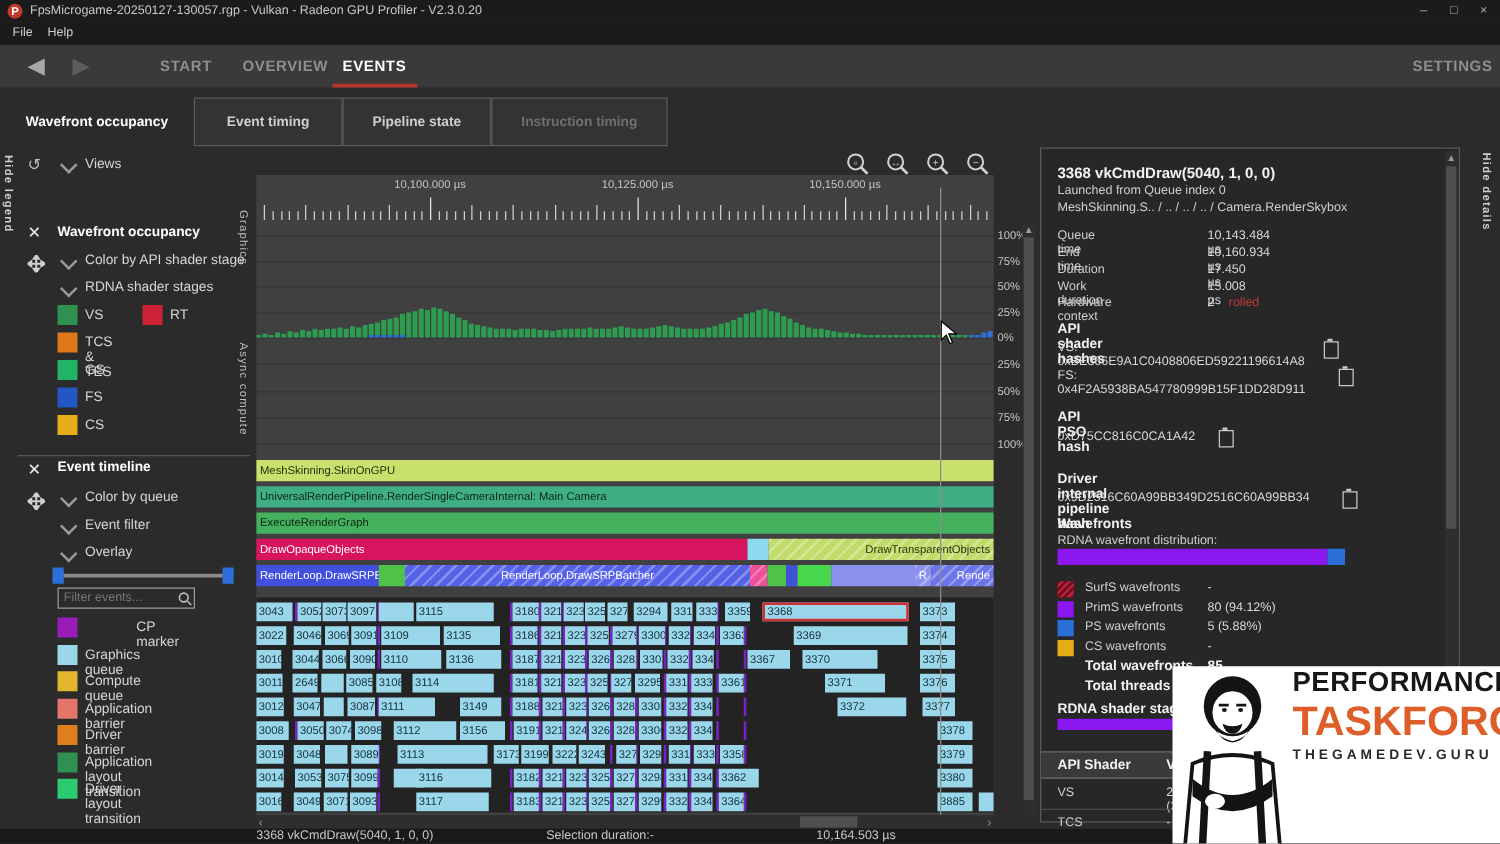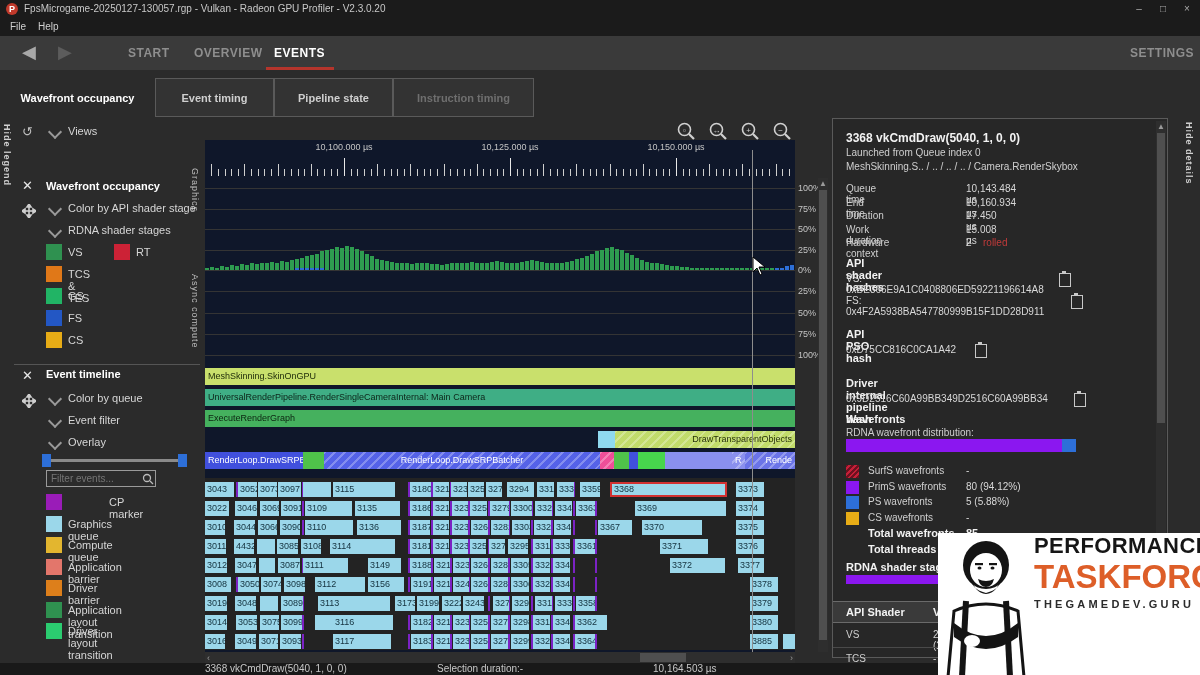--- a/index.html
+++ b/index.html
@@ -39,21 +39,21 @@
   .side-label{font-size:11px;color:#d6d6d6;}
   .side-title{font-size:11px;color:#fff;font-weight:bold;}
   .swatch{width:16px;height:16px;}
   .sw-sm{width:13px;height:13px;}
   #filter-box{box-sizing:border-box;border:1px solid #9a9a9a;background:#2b2b2b;color:#bbb;font-size:10px;
     padding:2px 16px 2px 4px;}
   #slider-track{height:3px;background:#8a8a8a;}
   .slider-handle{width:9px;height:13px;background:#2d6fd8;}
 
   
-  #plot{left:205px;top:140px;width:590px;height:512px;background:#0f172a;overflow:hidden;}
+  #plot{left:205px;top:140px;width:590px;height:512px;background:#404040;overflow:hidden;}
   .tick{position:absolute;width:1px;background:#cfcfcf;bottom:0;height:7px;}
   .tick.med{height:12px;}
   .tick.tall{height:18px;background:#e8e8e8;}
   #ruler{left:0;top:0;width:590px;height:36px;}
   .ruler-label{position:absolute;top:2px;font-size:9px;color:#c4c4c4;transform:translateX(-50%);}
   .grid-line{position:absolute;left:0;width:590px;height:1px;background:#343434;}
   .axis-label{font-size:9px;color:#c4c4c4;width:26px;}
   .occ-bar{position:absolute;bottom:0;}
   .seg{position:absolute;box-sizing:border-box;font-size:9px;overflow:hidden;white-space:nowrap;line-height:17px;padding:0 3px;}
   .seg.hatch{background-image:repeating-linear-gradient(135deg,rgba(255,255,255,.28) 0 2px,transparent 2px 7px);}
@@ -448,20 +448,21 @@
         <div class="occ-bar" style="left: 565px; bottom: 130px; width: 4px; height: 1.6px; background: rgb(46, 156, 80);"></div>
         <div class="occ-bar" style="left: 570px; bottom: 130px; width: 4px; height: 1.6px; background: rgb(45, 111, 216);"></div>
         <div class="occ-bar" style="left: 575px; bottom: 130px; width: 4px; height: 2.5px; background: rgb(45, 111, 216);"></div>
         <div class="occ-bar" style="left: 580px; bottom: 130px; width: 4px; height: 4.1px; background: rgb(45, 111, 216);"></div>
         <div class="occ-bar" style="left: 585px; bottom: 130px; width: 4px; height: 4.9px; background: rgb(45, 111, 216);"></div>
       </div>
   <div class="abs" id="evt-rows" style="left:0;top:228px;width:590px;height:105px">
         <div class="seg" style="left: 0px; top: 0px; width: 590px; height: 17px; background-color: rgb(201, 224, 108); color: rgb(29, 42, 8); text-align: left;">MeshSkinning.SkinOnGPU</div>
         <div class="seg" style="left: 0px; top: 21px; width: 590px; height: 17px; background-color: rgb(63, 174, 133); color: rgb(12, 36, 25); text-align: left;">UniversalRenderPipeline.RenderSingleCameraInternal: Main Camera</div>
         <div class="seg" style="left: 0px; top: 42px; width: 590px; height: 17px; background-color: rgb(69, 177, 94); color: rgb(12, 36, 16); text-align: left;">ExecuteRenderGraph</div>
+        <div class="seg" style="left: 0px; top: 63px; width: 393px; height: 17px; background-color: rgb(216, 20, 94); color: rgb(255, 255, 255); text-align: left;">DrawOpaqueObjects</div>
         <div class="seg" style="left: 393px; top: 63px; width: 17px; height: 17px; background-color: rgb(143, 217, 239);"></div>
         <div class="seg hatch" style="left: 410px; top: 63px; width: 180px; height: 17px; background-color: rgb(194, 220, 107); color: rgb(39, 51, 9); text-align: right;">DrawTransparentObjects</div>
         <div class="seg" style="left: 0px; top: 84px; width: 98px; height: 17px; background-color: rgb(65, 80, 221); color: rgb(255, 255, 255); text-align: left;">RenderLoop.DrawSRPBatc</div>
         <div class="seg" style="left: 98px; top: 84px; width: 21px; height: 17px; background-color: rgb(79, 194, 74);"></div>
         <div class="seg hatch" style="left: 119px; top: 84px; width: 276px; height: 17px; background-color: rgb(85, 98, 232); color: rgb(255, 255, 255); text-align: center;">RenderLoop.DrawSRPBatcher</div>
         <div class="seg hatch" style="left: 395px; top: 84px; width: 14px; height: 17px; background-color: rgb(238, 79, 153);"></div>
         <div class="seg" style="left: 409px; top: 84px; width: 15px; height: 17px; background-color: rgb(79, 194, 74);"></div>
         <div class="seg" style="left: 424px; top: 84px; width: 9px; height: 17px; background-color: rgb(65, 80, 221);"></div>
         <div class="seg" style="left: 433px; top: 84px; width: 27px; height: 17px; background-color: rgb(71, 214, 77);"></div>
         <div class="seg" style="left: 460px; top: 84px; width: 67px; height: 17px; background-color: rgb(138, 144, 238);"></div>
@@ -562,21 +563,21 @@
         <div class="cp-mark" style="left: 226px; top: 61px; background: rgb(123, 34, 196);"></div>
         <div class="cp-mark" style="left: 245px; top: 61px; background: rgb(123, 34, 196);"></div>
         <div class="cp-mark" style="left: 263px; top: 61px; background: rgb(123, 34, 196);"></div>
         <div class="cp-mark" style="left: 283px; top: 61px; background: rgb(123, 34, 196);"></div>
         <div class="cp-mark" style="left: 303px; top: 61px; background: rgb(123, 34, 196);"></div>
         <div class="cp-mark" style="left: 326px; top: 61px; background: rgb(123, 34, 196);"></div>
         <div class="cp-mark" style="left: 346px; top: 61px; background: rgb(123, 34, 196);"></div>
         <div class="cp-mark" style="left: 368px; top: 61px; background: rgb(123, 34, 196);"></div>
         <div class="cp-mark" style="left: 390px; top: 61px; background: rgb(123, 34, 196);"></div>
         <div class="evt-box" style="left: 0px; top: 61px; width: 21px;">3011</div>
-        <div class="evt-box" style="left: 29px; top: 61px; width: 20px;">4432</div>
+        <div class="evt-box" style="left: 29px; top: 61px; width: 20px;">2649</div>
         <div class="evt-box" style="left: 52px; top: 61px; width: 18px;"></div>
         <div class="evt-box" style="left: 72px; top: 61px; width: 21px;">3085</div>
         <div class="evt-box" style="left: 96px; top: 61px; width: 20px;">3108</div>
         <div class="evt-box" style="left: 125px; top: 61px; width: 65px;">3114</div>
         <div class="evt-box" style="left: 205px; top: 61px; width: 20px;">3181</div>
         <div class="evt-box" style="left: 228px; top: 61px; width: 16px;">3211</div>
         <div class="evt-box" style="left: 247px; top: 61px; width: 16px;">3232</div>
         <div class="evt-box" style="left: 265px; top: 61px; width: 16px;">3253</div>
         <div class="evt-box" style="left: 284px; top: 61px; width: 16px;">3274</div>
         <div class="evt-box" style="left: 303px; top: 61px; width: 20px;">3295</div>

